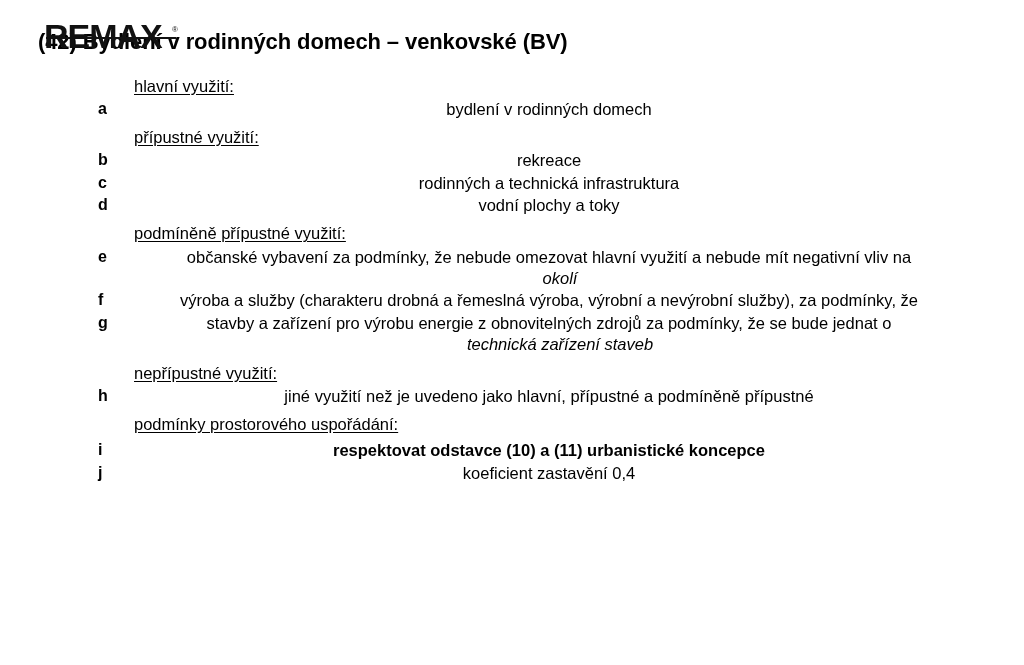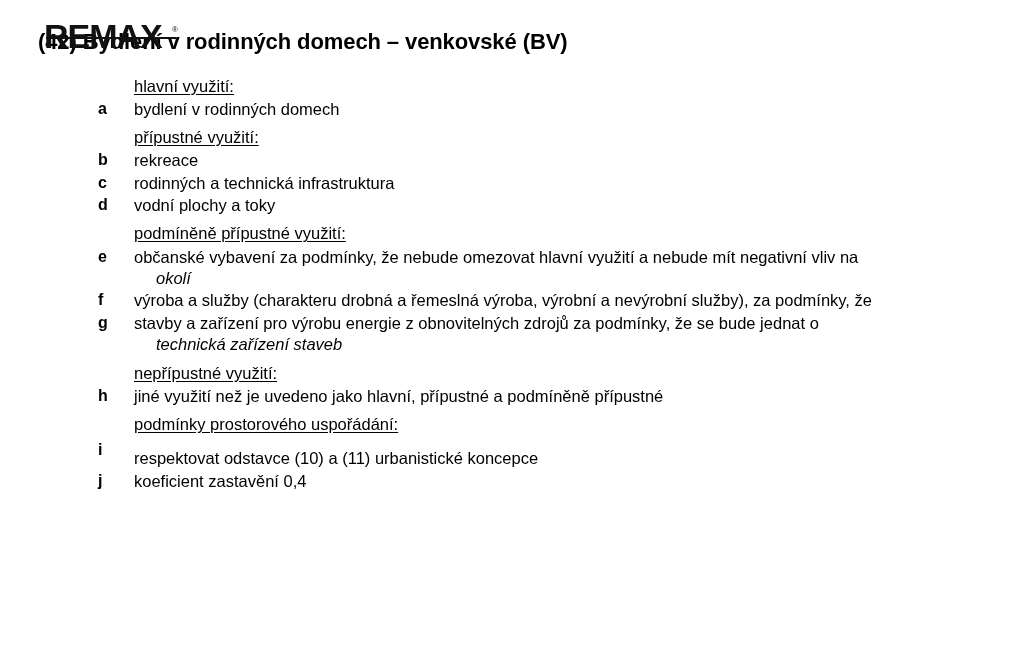--- a/index.html
+++ b/index.html
@@ -80,29 +80,29 @@
     flex: 0 0 62px;
     font-weight: bold;
     font-size: 16px;
     padding-left: 26px;
     box-sizing: border-box;
   }
   .item .txt {
     flex: 1 1 auto;
     padding-right: 20px;
     text-indent: 0;
+    text-align: center;
   }
   .item .txt .cont {
     display: block;
     padding-left: 22px;
     font-style: italic;
   }
   .item.bold .txt {
-    font-weight: normal;
-    margin-top: 8px;
+    font-weight: bold;
   }
   .item.gap {
     margin-top: 5px;
   }
 </style>
 </head>
 <body>
 
 <div class="page">
 

